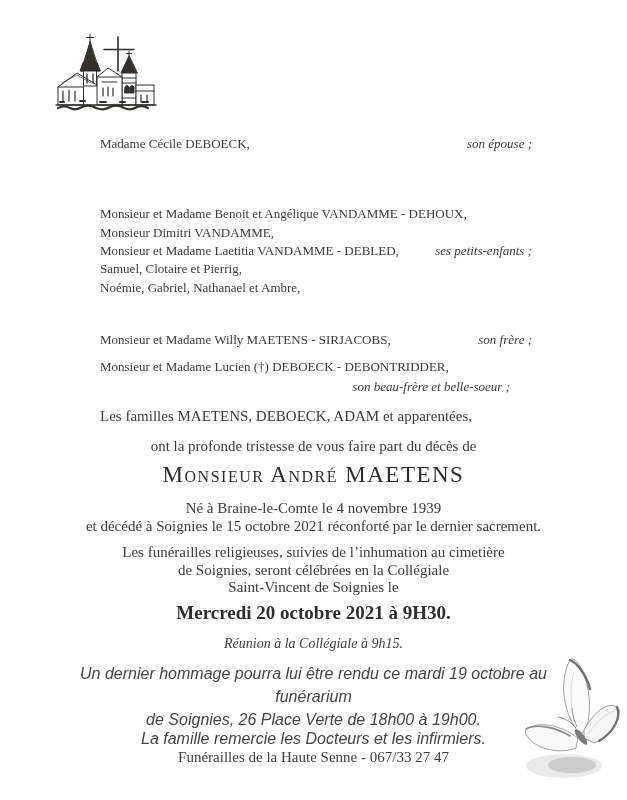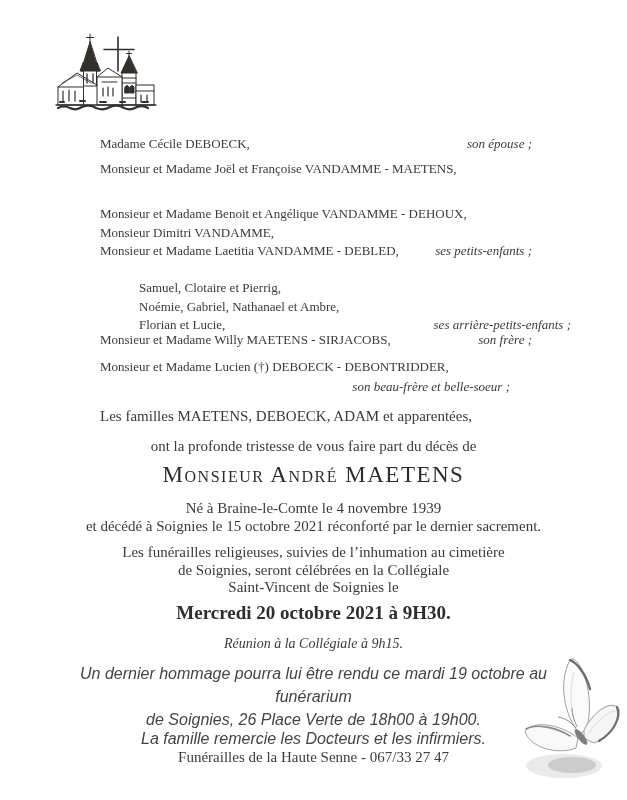--- a/index.html
+++ b/index.html
@@ -137,39 +137,34 @@
 </div>
 
 <div class="group" style="top:135px;">
   <div class="lrow">
     <span class="line">Madame Cécile DEBOECK,</span>
     <span class="relation">son épouse ;</span>
   </div>
 </div>
 
 <div class="group" style="top:160px;">
-  <div class="line">Monsieur et Madame Joël et Françoise VANDAMME - MAETENS,</div>
 </div>
 
 <div class="group" style="top:205px;">
   <div class="line">Monsieur et Madame Benoit et Angélique VANDAMME - DEHOUX,</div>
   <div class="line">Monsieur Dimitri VANDAMME,</div>
   <div class="lrow">
     <span class="line">Monsieur et Madame Laetitia VANDAMME - DEBLED,</span>
     <span class="relation">ses petits-enfants ;</span>
   </div>
 </div>
 
-<div class="group" style="top:279px;margin-left:39px;">
+<div class="group" style="top:260px;">
   <div class="line">Samuel, Clotaire et Pierrig,</div>
   <div class="line">Noémie, Gabriel, Nathanael et Ambre,</div>
-  <div class="lrow">
-    <span class="line">Florian et Lucie,</span>
-    <span class="relation">ses arrière-petits-enfants ;</span>
-  </div>
 </div>
 
 <div class="group" style="top:331px;">
   <div class="lrow">
     <span class="line">Monsieur et Madame Willy MAETENS - SIRJACOBS,</span>
     <span class="relation">son frère ;</span>
   </div>
 </div>
 
 <div class="group" style="top:358px;">

